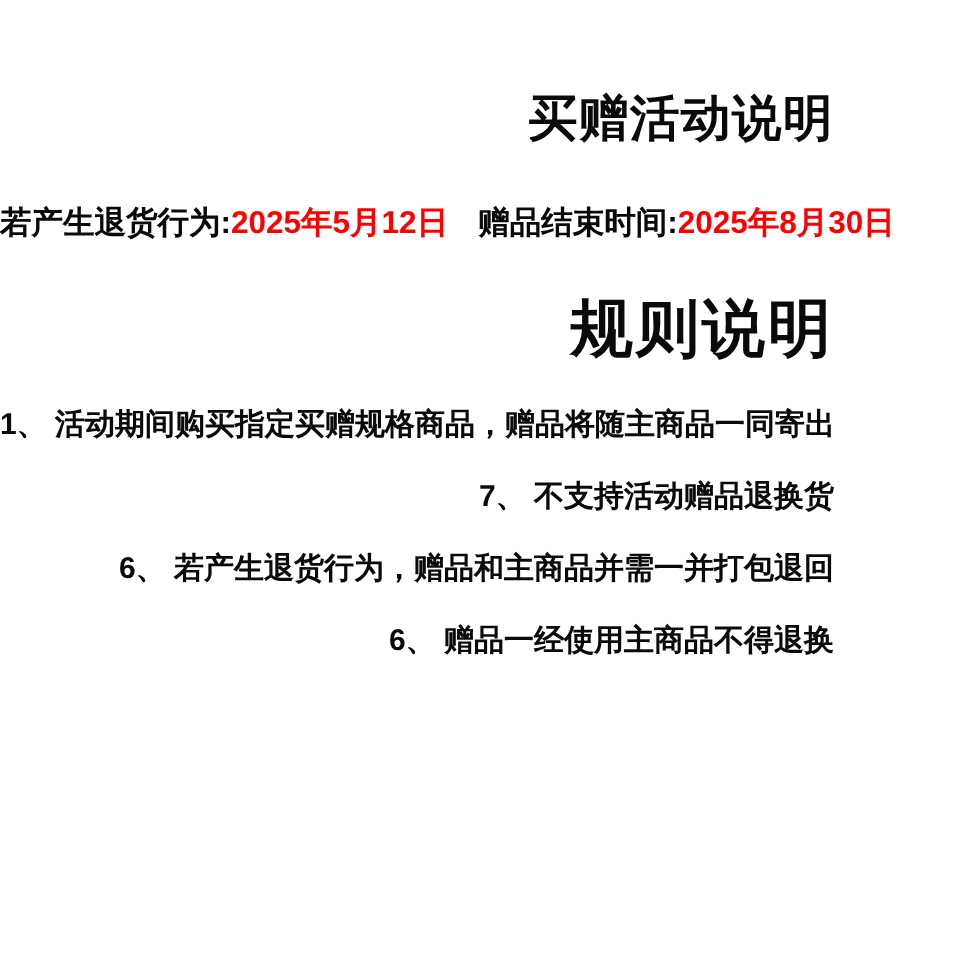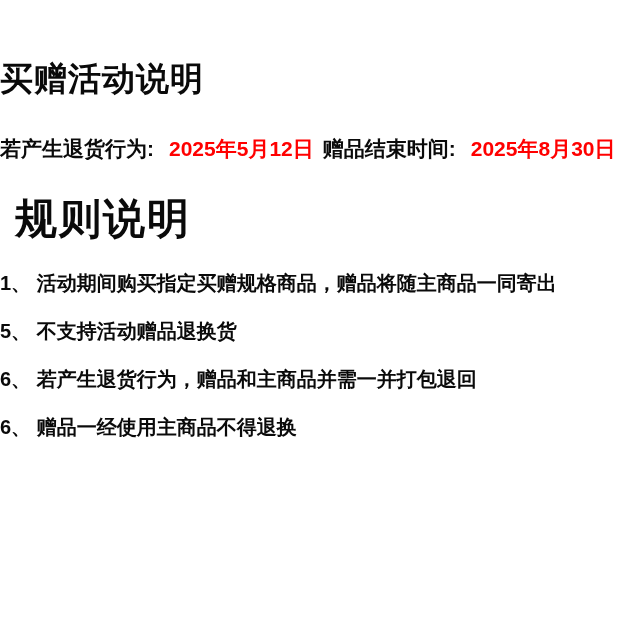--- a/index.html
+++ b/index.html
@@ -12,42 +12,41 @@
     height: 640px;
     overflow: hidden;
     font-family: "Liberation Sans", "DejaVu Sans", sans-serif;
     color: #0a0a0a;
   }
   .page {
     width: 556px;
     height: 640px;
     box-sizing: border-box;
     padding-top: 56px;
-    text-align: left;
+    text-align: right;
   }
   .title {
     margin: 0;
     font-size: 33px;
     font-weight: 700;
     line-height: 46px;
     letter-spacing: 1px;
   }
   .dates {
     margin: 33px 0 0 0;
     font-size: 21px;
     font-weight: 700;
     line-height: 28px;
     white-space: nowrap;
   }
   .dates .red {
     color: #ff0000;
-    margin-left: 15px;
   }
   .dates .end-label {
-    margin-left: 9px;
+    margin-left: 20px;
   }
   .section-title {
     margin: 28px 0 0 15px;
     font-size: 42px;
     font-weight: 700;
     line-height: 55px;
     letter-spacing: 2px;
   }
   .rules {
     margin-top: 24px;
@@ -66,18 +65,18 @@
 <div class="page">
 
   <h1 class="title">买赠活动说明</h1>
 
   <p class="dates"><span>若产生退货行为:</span><span class="red">2025年5月12日</span><span class="end-label">赠品结束时间:</span><span class="red">2025年8月30日</span></p>
 
   <h2 class="section-title">规则说明</h2>
 
   <div class="rules">
     <p class="rule">1、 活动期间购买指定买赠规格商品，赠品将随主商品一同寄出</p>
-    <p class="rule">5、 不支持活动赠品退换货</p>
+    <p class="rule">7、 不支持活动赠品退换货</p>
     <p class="rule">6、 若产生退货行为，赠品和主商品并需一并打包退回</p>
     <p class="rule">6、 赠品一经使用主商品不得退换</p>
   </div>
 
 </div>
 
 </body></html>

